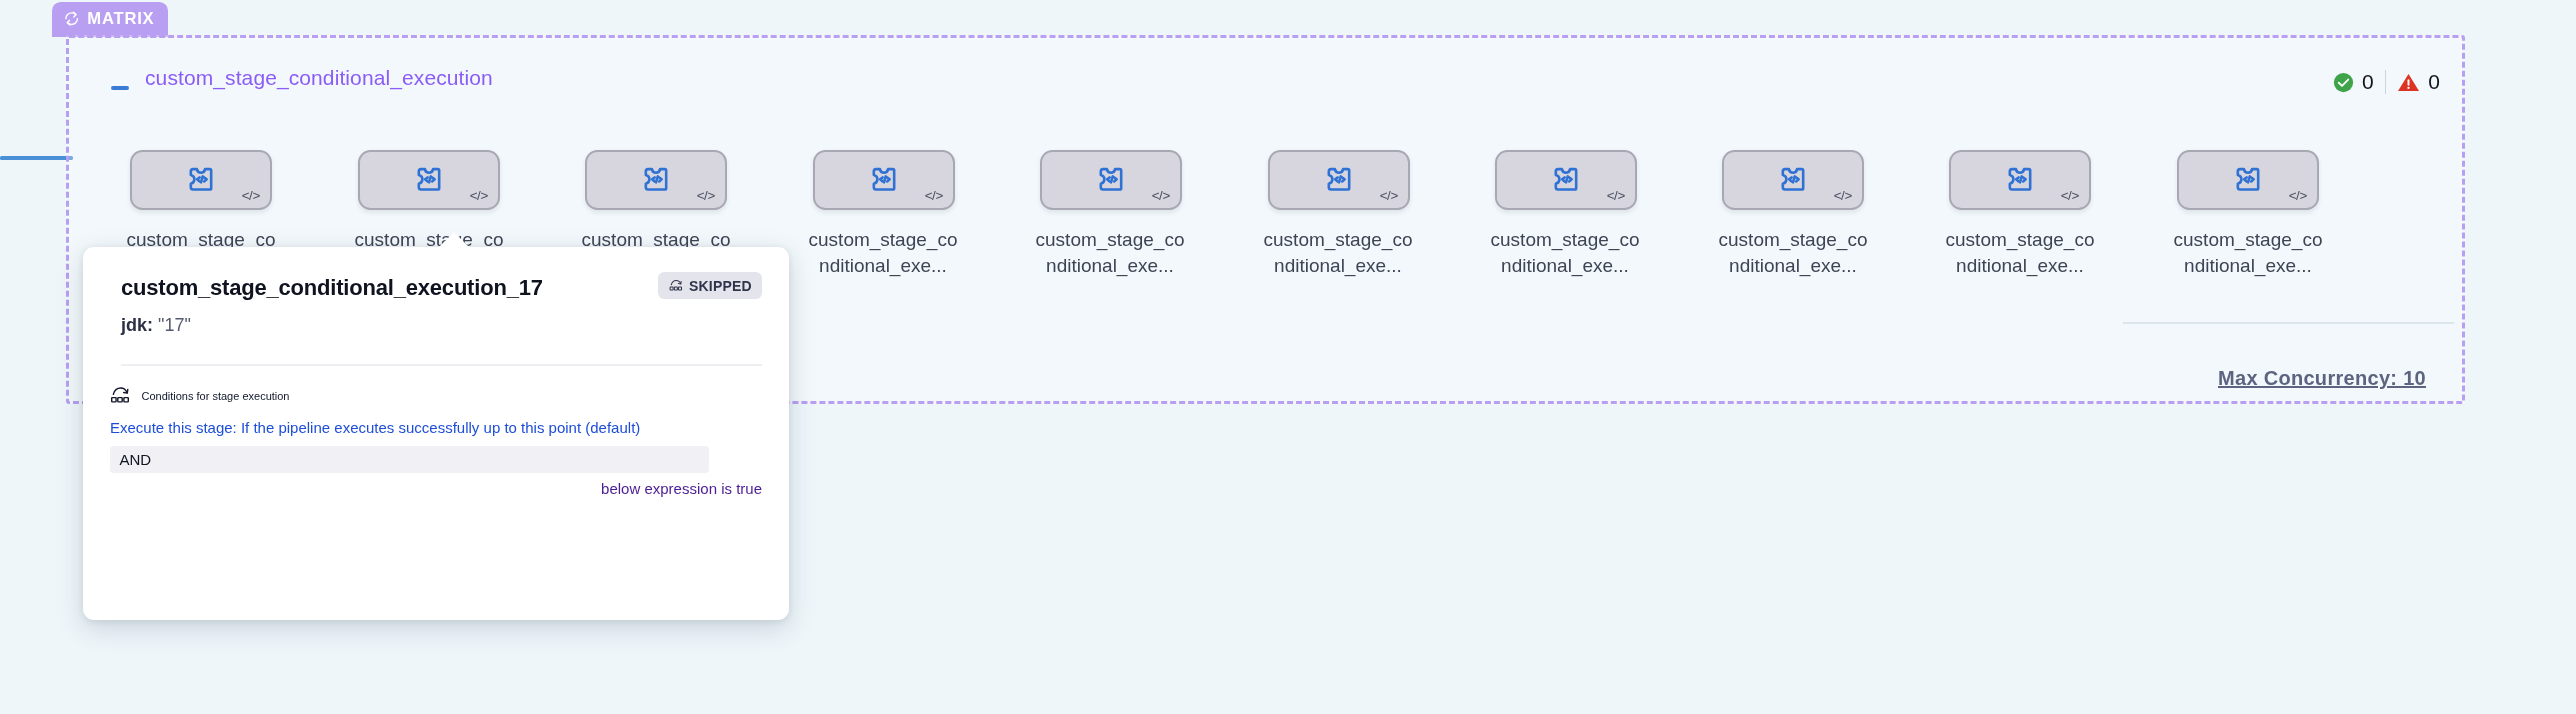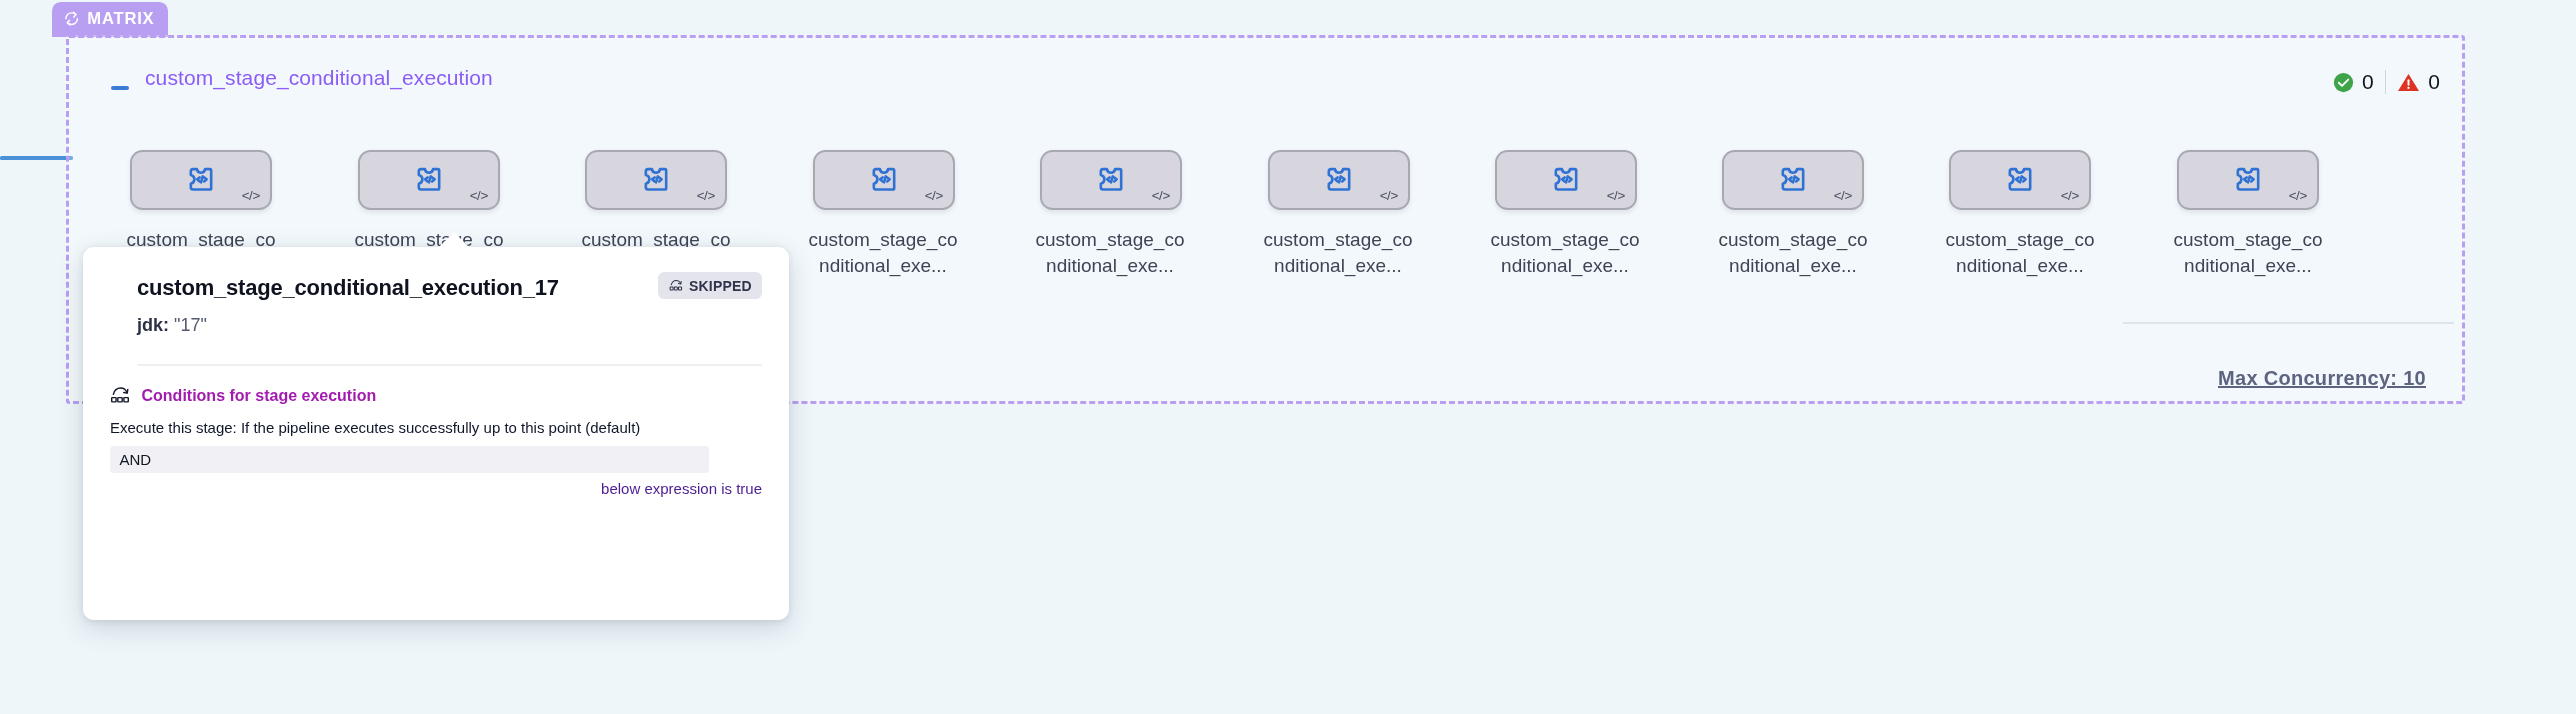--- a/index.html
+++ b/index.html
@@ -130,21 +130,21 @@
     box-shadow: 0 8px 27px rgba(32,45,70,0.17), 0 1.6px 6.3px rgba(32,45,70,0.09);
     z-index: 40;
   }
   .popover-arrow {
     position: absolute; left: 355px; top: -15px;
     width: 0; height: 0;
     border-left: 16px solid transparent;
     border-right: 16px solid transparent;
     border-bottom: 16px solid #ffffff;
   }
-  .pop-head { position: relative; padding: 28px 27px 0 38px; margin-left: 16px; }
+  .pop-head { position: relative; padding: 28px 27px 0 38px; }
   .pop-title {
     font-size: 22px; font-weight: 700; color: #0f1320;
     letter-spacing: -0.2px; white-space: nowrap;
   }
   .pop-badge {
     position: absolute; right: 27px; top: 25px;
     display: inline-flex; align-items: center; gap: 6.3px;
     background: #e4e5ec;
     border-radius: 6.3px;
     padding: 5.5px 10.2px;
@@ -161,24 +161,24 @@
     margin-top: 28px;
     height: 1.6px; background: #edeff3;
   }
 
   .pop-body { padding: 20.5px 27px 0 27px; }
   .cond-head {
     display: flex; align-items: center; gap: 11px;
     margin-bottom: 12.6px;
   }
   .cond-head .cond-title {
-    font-size: 16px; font-weight: 700; color: #a21caf;
+    font-size: 11px; font-weight: 400; color: #0f172a;
   }
   .cond-desc {
-    font-size: 15px; color: #0f172a; margin-bottom: 10.2px;
+    font-size: 15px; color: #1d4ed8; margin-bottom: 10.2px;
   }
   .cond-op {
     height: 27px;
     background: #f0f0f5;
     border-radius: 4px;
     display: flex; align-items: center;
     padding: 0 9.5px;
     font-size: 15px; color: #111522;
     width: 599px;
     margin-bottom: 7px;

